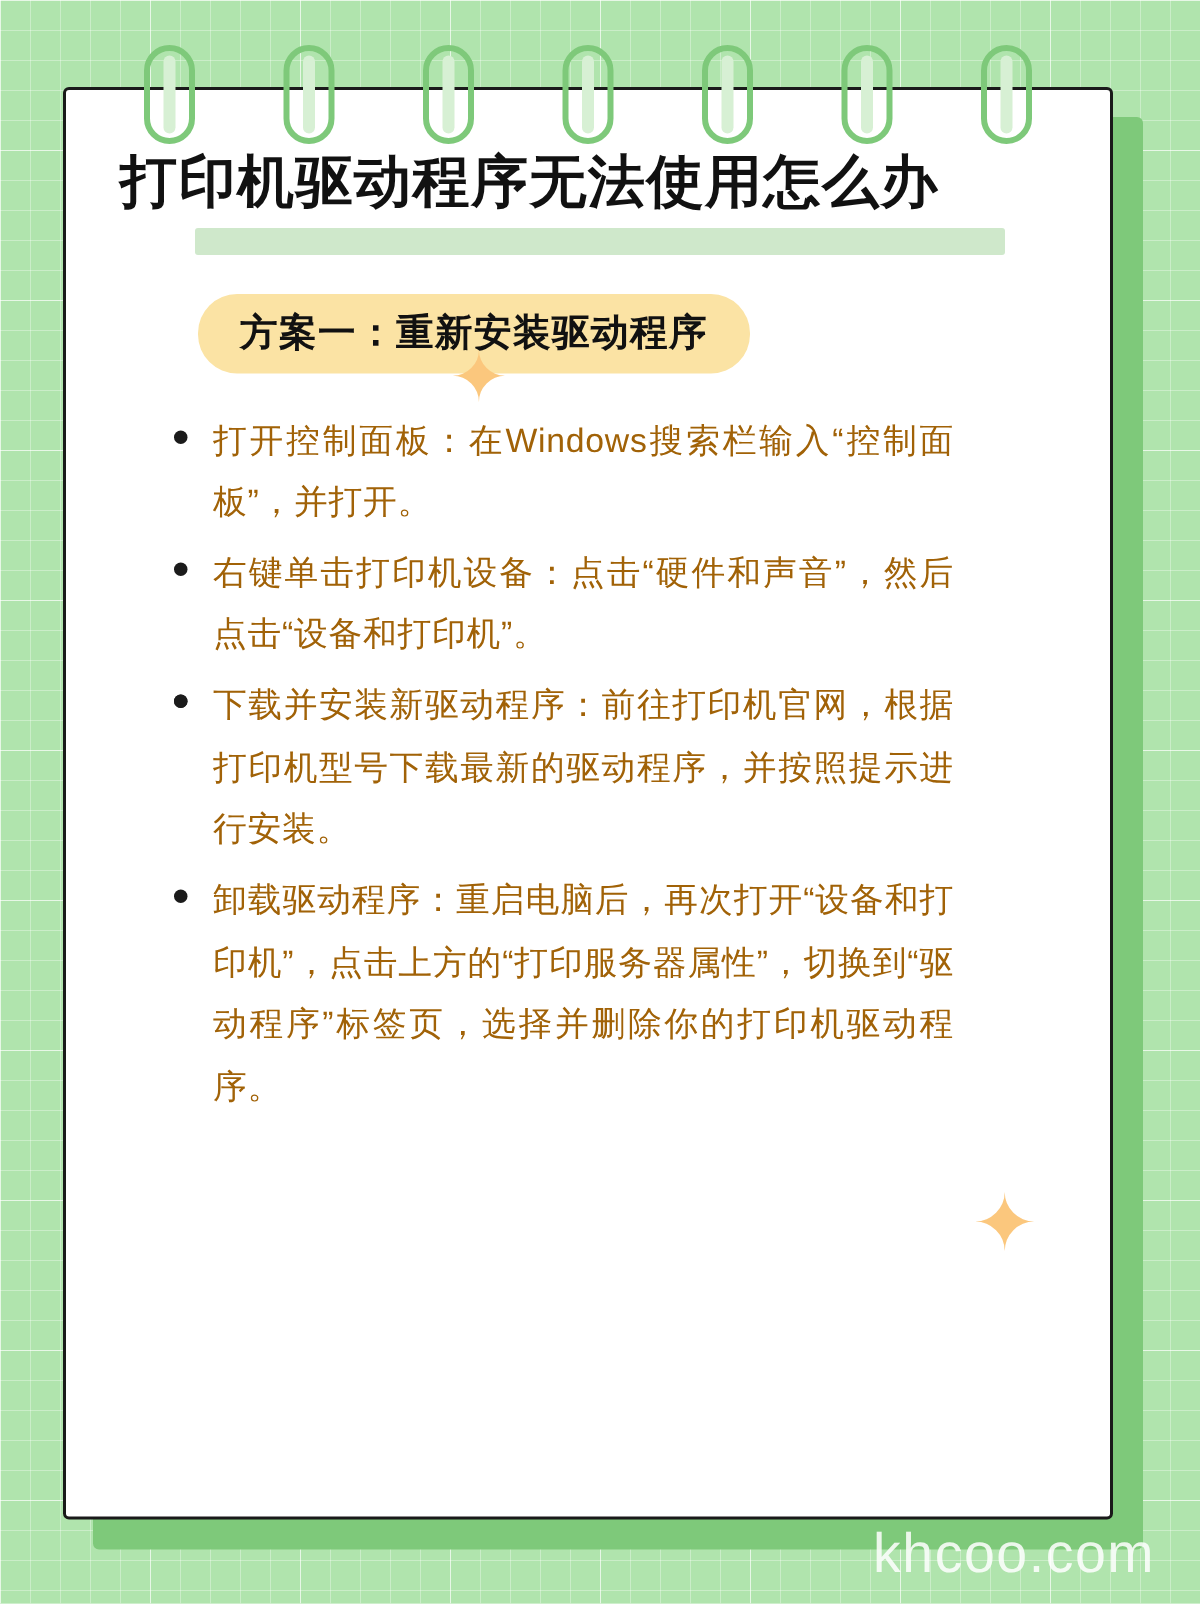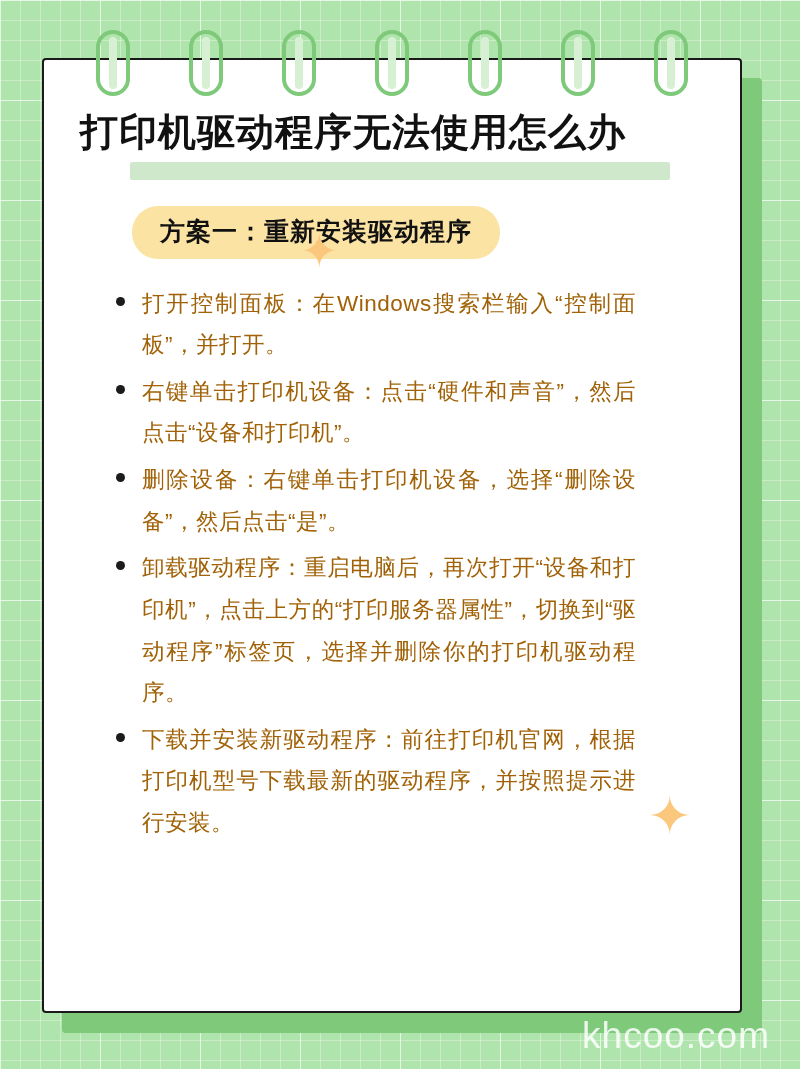--- a/index.html
+++ b/index.html
@@ -78,21 +78,21 @@
     height: 52px;
     margin: 3px auto 0;
     border-radius: 4px;
     background: #d7f0d4;
   }
 
   
   .content {
     position: absolute;
     left: 42px;
-    top: 58px;
+    top: 48px;
     width: 644px;
     height: 955px;
     box-sizing: border-box;
     padding: 52px 34px 0 34px;
   }
 
   .title {
     font-size: 38px;
     font-weight: bold;
     color: #111111;
@@ -209,29 +209,28 @@
     <li>
       <span class="bullet"></span>
       <span>打开控制面板：在Windows搜索栏输入“控制面板”，并打开。</span>
     </li>
     <li>
       <span class="bullet"></span>
       <span>右键单击打印机设备：点击“硬件和声音”，然后点击“设备和打印机”。</span>
     </li>
     <li>
       <span class="bullet"></span>
-      <span>删除设备：右键单击打印机设备，选择“删除设备”，然后点击“是”。</span>
+    </li>
+    <li>
+      <span class="bullet"></span>
+      <span>下载并安装新驱动程序：前往打印机官网，根据打印机型号下载最新的驱动程序，并按照提示进行安装。</span>
     </li>
     <li>
       <span class="bullet"></span>
       <span>卸载驱动程序：重启电脑后，再次打开“设备和打印机”，点击上方的“打印服务器属性”，切换到“驱动程序”标签页，选择并删除你的打印机驱动程序。</span>
-    </li>
-    <li>
-      <span class="bullet"></span>
-      <span>下载并安装新驱动程序：前往打印机官网，根据打印机型号下载最新的驱动程序，并按照提示进行安装。</span>
     </li>
   </ul>
 </div>
 
 <div class="sparkle s1">✦</div>
 <div class="sparkle s2">✦</div>
 
 <div class="watermark">khcoo.com</div>
 
 </body></html>

